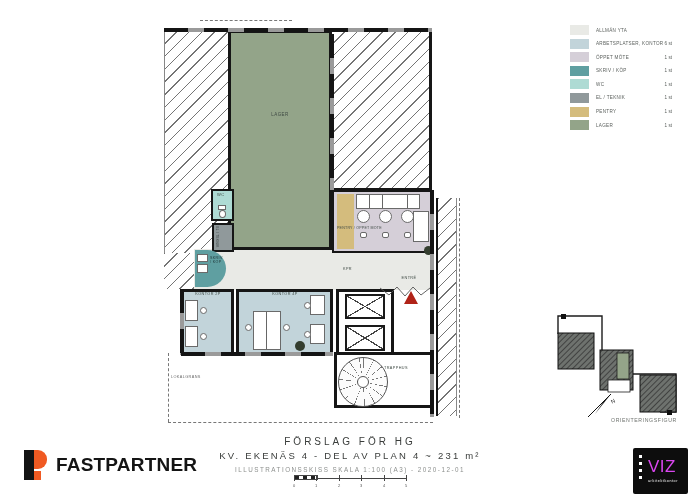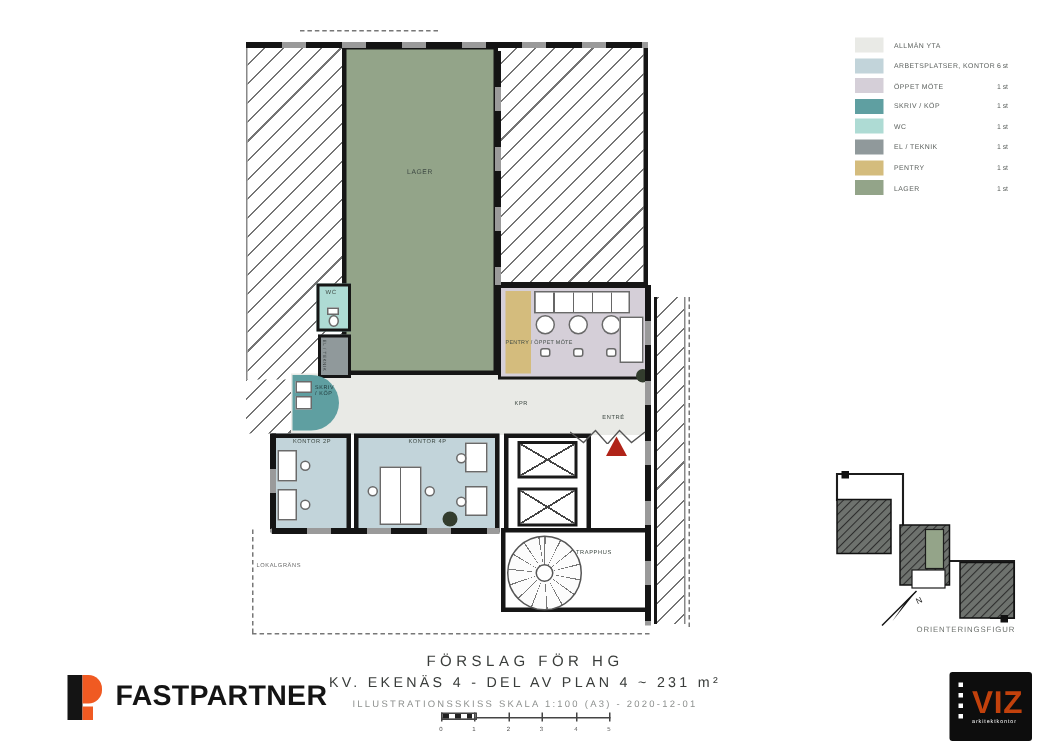--- a/index.html
+++ b/index.html
@@ -33,21 +33,21 @@
   
   .t1{left:0;width:700px;text-align:center;font-size:10px;letter-spacing:3px;color:#3a3d3b;}
   .t2{left:0;width:700px;text-align:center;font-size:9.5px;letter-spacing:2.2px;color:#3a3d3b;}
   .t3{left:0;width:700px;text-align:center;font-size:6.3px;letter-spacing:1.5px;color:#8d908e;}
   .tickline{background:#444;}
   .ticklbl{position:absolute;font-size:4px;color:#555;width:10px;text-align:center;}
   
   .fp-text{font-size:19px;font-weight:bold;letter-spacing:.2px;color:#141414;line-height:30px;margin-left:7px;}
   
   .viz{background:#0d0d0d;border-radius:2px;}
-  .viz-txt{position:absolute;color:#c2410c;font-weight:bold;font-size:21px;letter-spacing:.5px;}
+  .viz-txt{position:absolute;color:#d946ef;font-weight:normal;font-size:17px;letter-spacing:.5px;}
   .viz-sub{position:absolute;color:#fff;font-size:3.6px;letter-spacing:.6px;}
   .viz-dot{position:absolute;width:3px;height:3px;background:#fff;}
   .red-tri{position:absolute;width:0;height:0;border-left:7px solid transparent;border-right:7px solid transparent;border-bottom:13px solid #b02318;}
 </style>
 </head>
 <body>
 
 <div class="stage">
 
   <div class="abs dashh" style="left:200px;top:20px;width:92px;height:0;"></div>
@@ -212,21 +212,21 @@
   <div class="abs tickline" style="left:361px;top:475px;width:1px;height:6px;"></div>
   <div class="abs tickline" style="left:384px;top:475px;width:1px;height:6px;"></div>
   <div class="abs tickline" style="left:406px;top:475px;width:1px;height:6px;"></div>
   <span class="ticklbl" style="left:289px;top:483px;">0</span>
   <span class="ticklbl" style="left:311px;top:483px;">1</span>
   <span class="ticklbl" style="left:334px;top:483px;">2</span>
   <span class="ticklbl" style="left:356px;top:483px;">3</span>
   <span class="ticklbl" style="left:379px;top:483px;">4</span>
   <span class="ticklbl" style="left:401px;top:483px;">5</span>
 
-  <div class="abs" style="left:24px;top:450px;display:flex;margin-left:21px;">
+  <div class="abs" style="left:24px;top:450px;display:flex;">
     <div style="position:relative;width:25px;height:30px;">
       <div class="abs" style="left:0;top:0;width:10px;height:30px;background:#141414;"></div>
       <div class="abs" style="left:10px;top:0;width:13px;height:19px;background:#f05a22;border-radius:0 9px 9px 0;"></div>
       <div class="abs" style="left:10px;top:21px;width:7px;height:9px;background:#f05a22;"></div>
     </div>
     <span class="fp-text">FASTPARTNER</span>
   </div>
 
   <div class="abs viz" style="left:633px;top:448px;width:55px;height:46px;">
     <div class="viz-dot" style="left:6px;top:7px;"></div>

